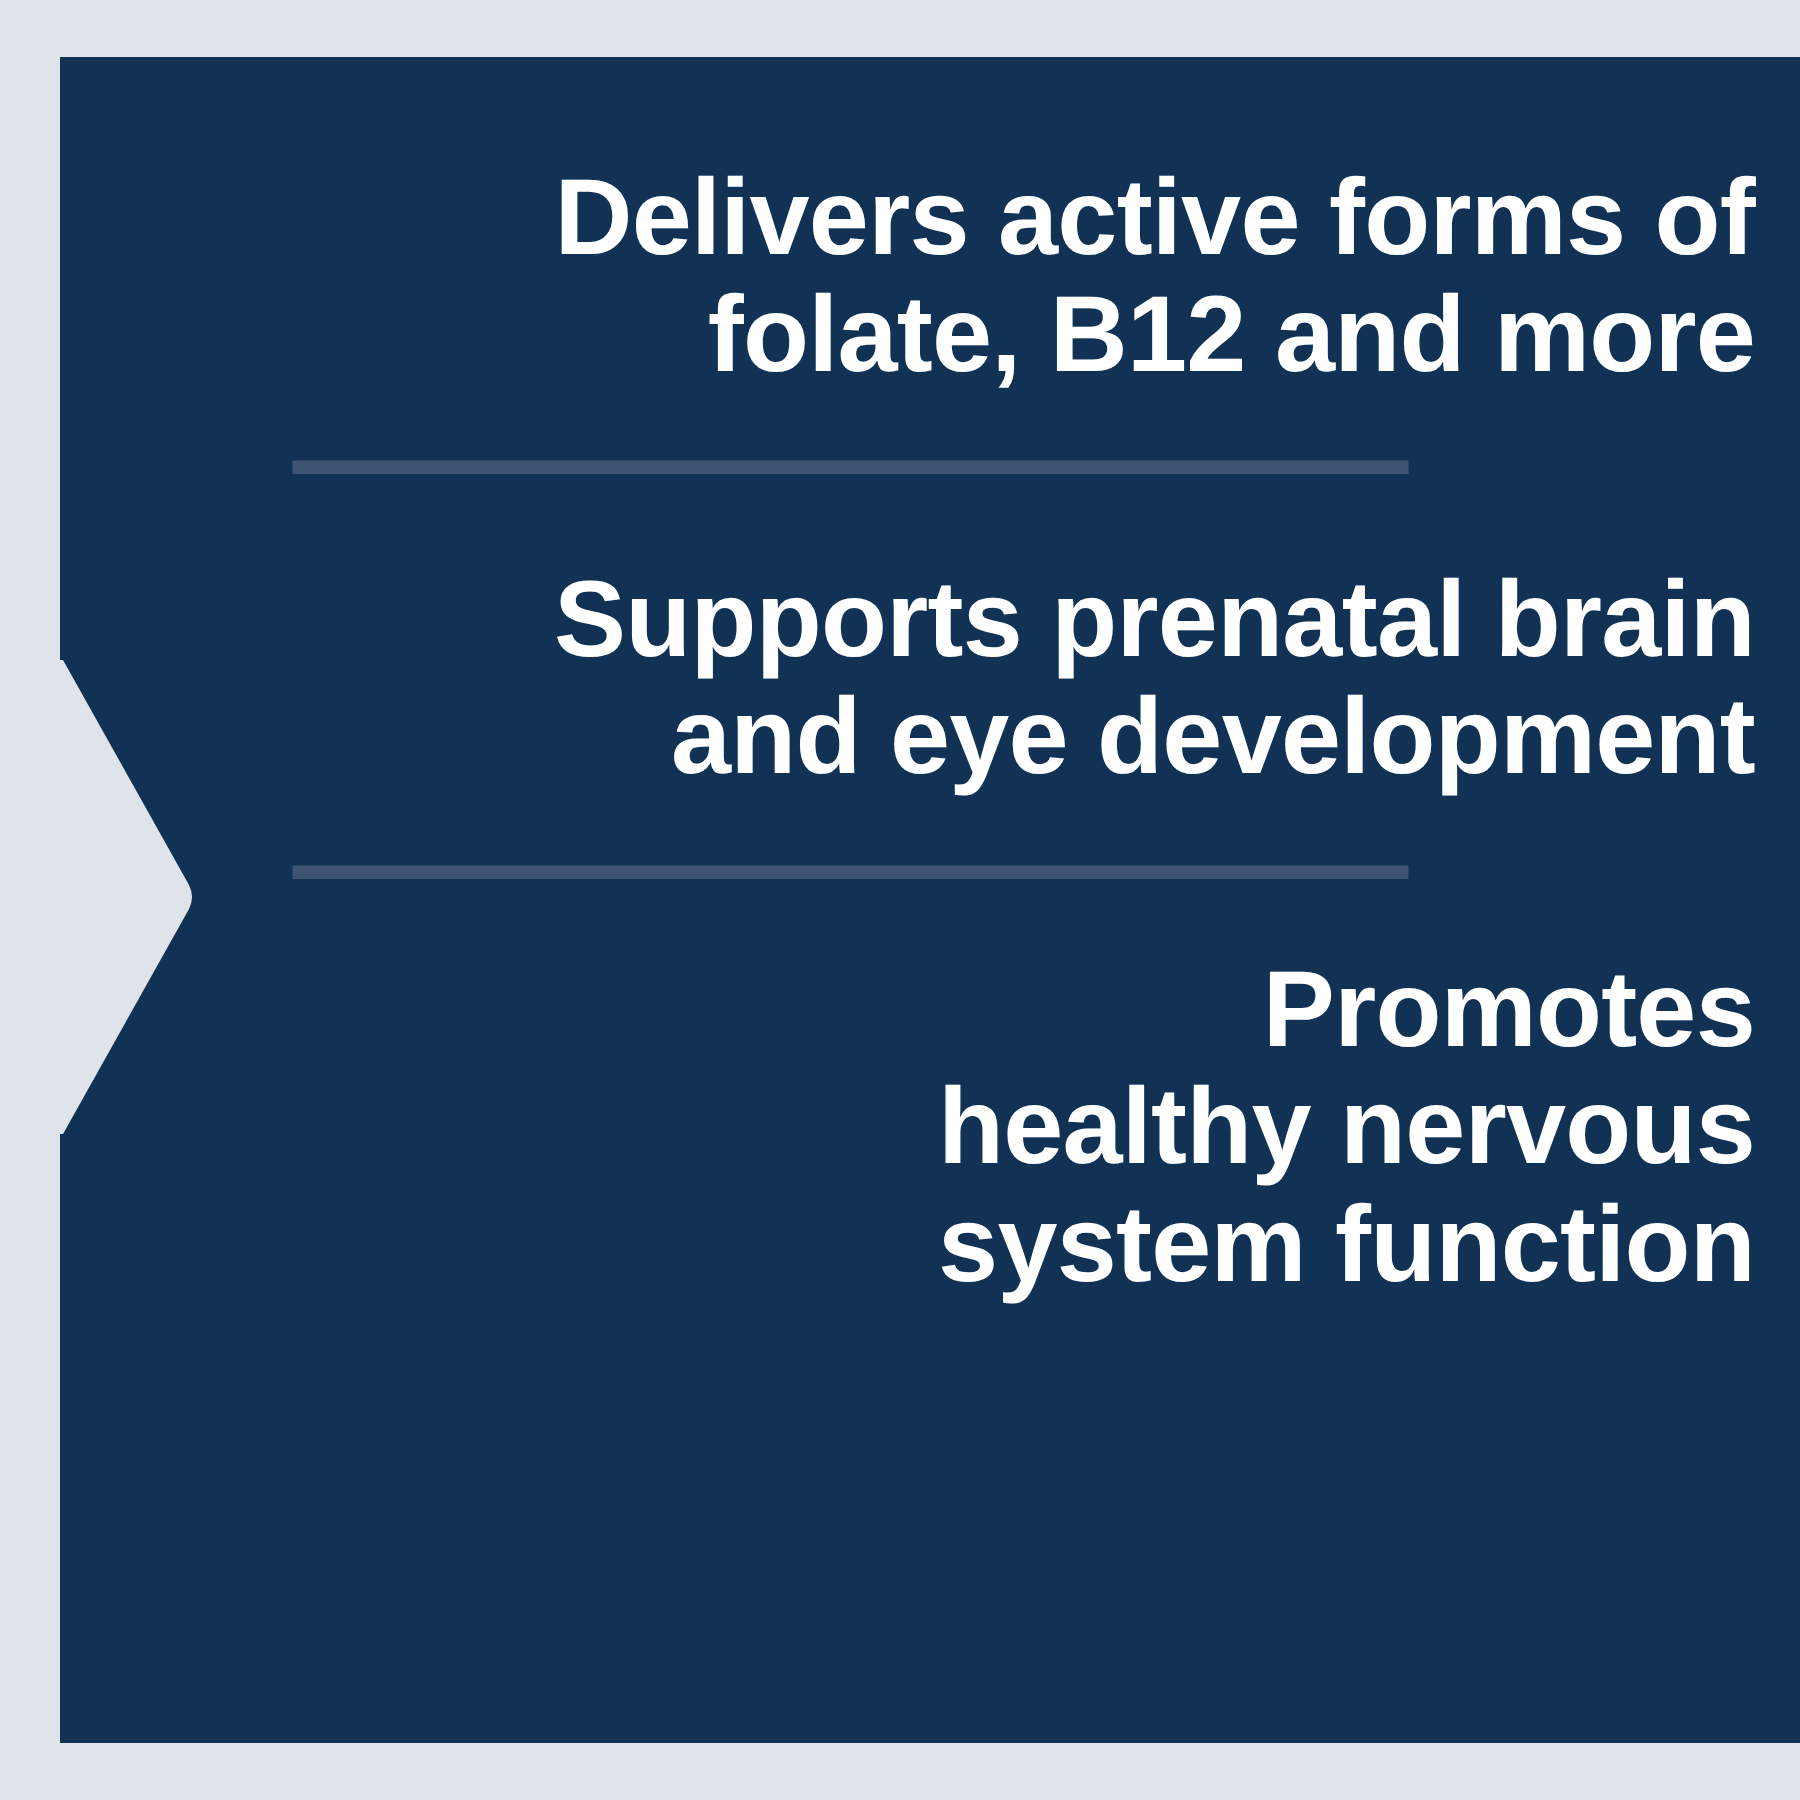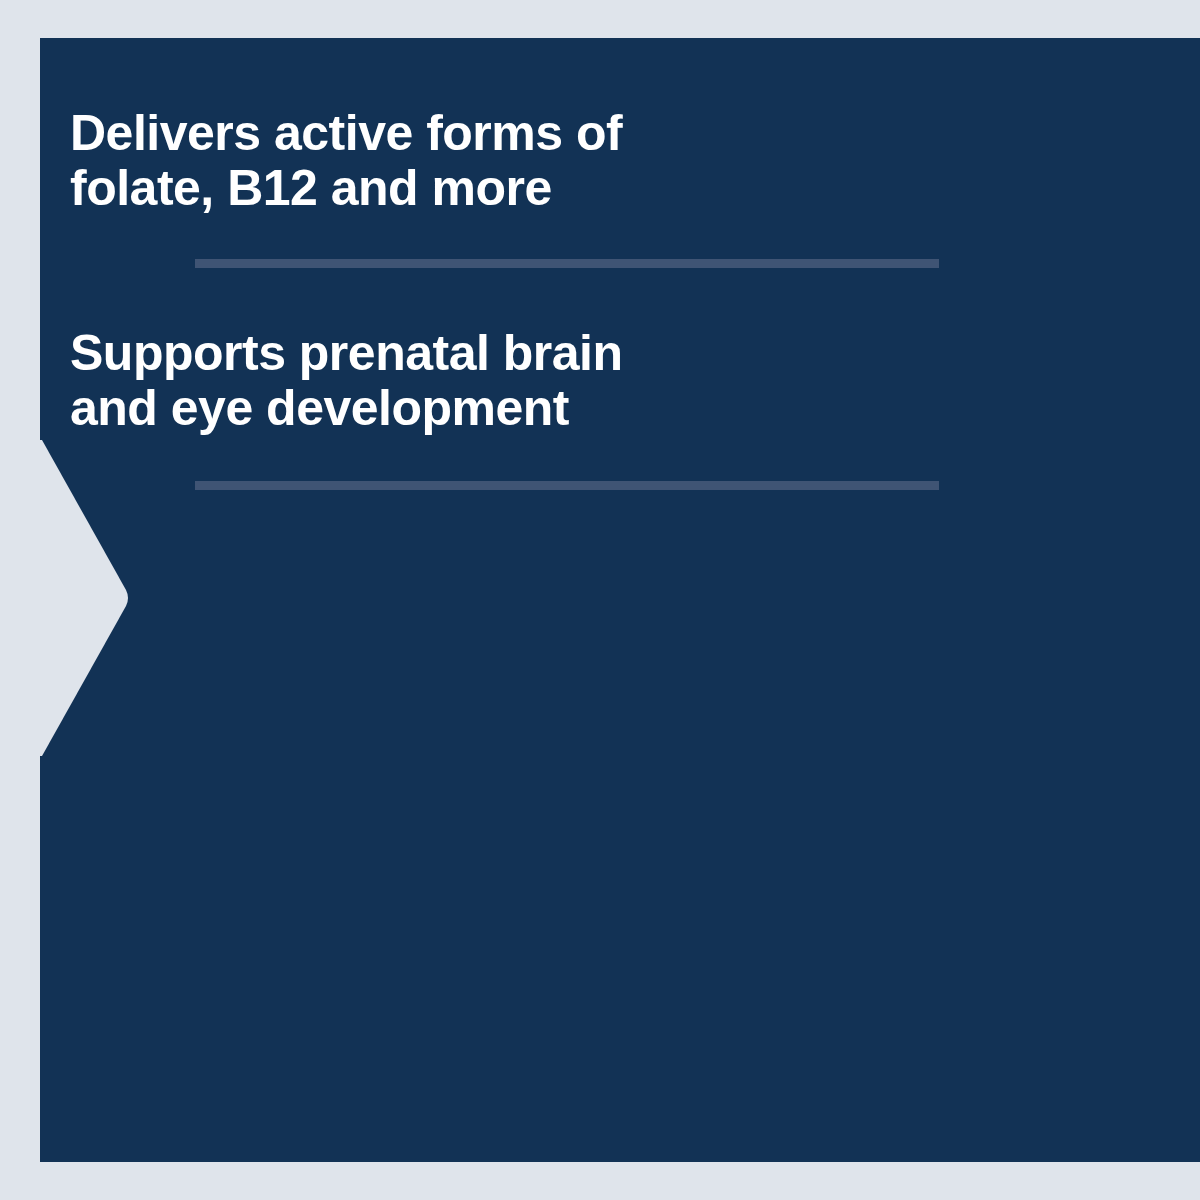--- a/index.html
+++ b/index.html
@@ -53,24 +53,24 @@
     height: 1124px;
     display: flex;
     flex-direction: column;
     justify-content: flex-start;
     align-items: center;
   }
 
   .benefit {
     width: 100%;
     box-sizing: border-box;
-    text-align: left;
+    text-align: right;
     color: #ffffff;
     font-weight: 700;
-    font-size: 50px;
+    font-size: 72px;
     line-height: 1.09;
     letter-spacing: -0.5px;
     padding: 0 30px;
     white-space: pre-line;
   }
 
   .benefit-1 {
     margin-top: 68px;
   }
   .benefit-2 {
@@ -107,20 +107,23 @@
       <div class="benefit benefit-1">Delivers active forms of
 folate, B12 and more</div>
 
       <div class="divider divider-1"></div>
 
       <div class="benefit benefit-2">Supports prenatal brain
 and eye development</div>
 
       <div class="divider divider-2"></div>
 
+      <div class="benefit benefit-3">Promotes
+healthy nervous
+system function</div>
 
     </div>
 
     <div class="chevron-notch">
       <svg width="90" height="316" viewBox="0 0 90 316" xmlns="http://www.w3.org/2000/svg">
         <path d="M -40 0
                  L 2 0
                  L 86 150
                  Q 90 158 86 166
                  L 2 316

